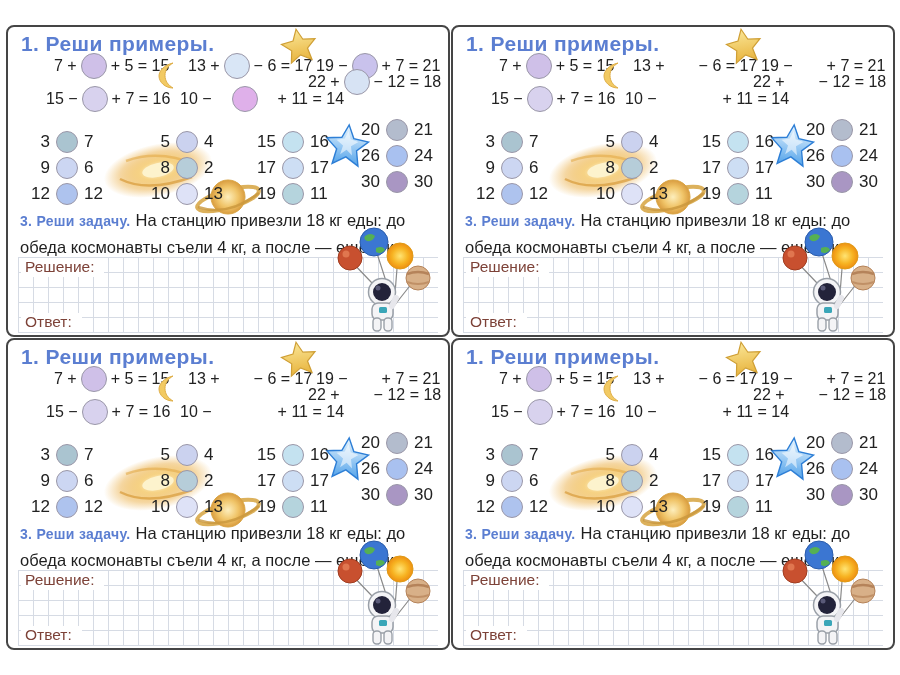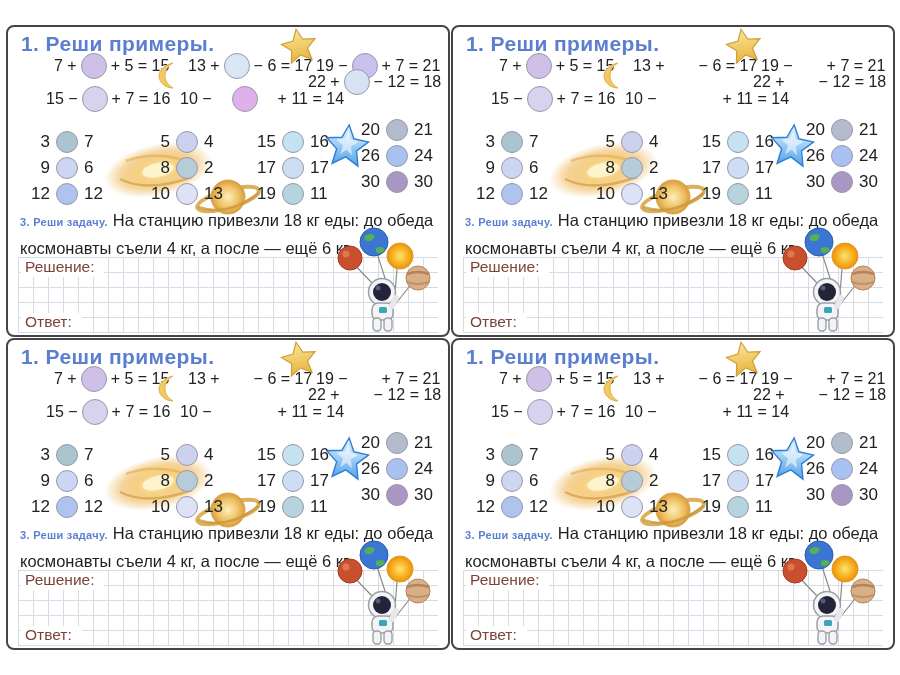--- a/index.html
+++ b/index.html
@@ -25,21 +25,21 @@
   
   .pairs-col{position:absolute;display:grid;grid-template-columns:auto 22px auto;
              column-gap:6px;row-gap:4px;align-items:center;font-size:17px;color:#222;z-index:2;}
   .pairs-col .pa{justify-self:end;min-width:20px;text-align:right;}
   .pair-circle{width:22px;height:22px;}
   .pc1{left:22px;top:104px;} .pc2{left:142px;top:104px;}
   .pc3{left:248px;top:104px;} .pc4{left:352px;top:92px;}
   
   .s3{position:absolute;left:12px;top:180px;width:424px;font-size:16.5px;
       line-height:26px;color:#1f1f1f;}
-  .s3 .s3-head{font-weight:bold;color:#5b7ed1;font-size:11px;letter-spacing:.3px;margin-right:5px;}
+  .s3 .s3-head{font-weight:bold;color:#5b7ed1;font-size:14px;letter-spacing:.3px;margin-right:5px;}
   
   .solution{position:absolute;left:10px;right:10px;top:230px;height:76px;
     background-image:linear-gradient(to right,#d6dbe4 1px,transparent 1px),
                      linear-gradient(to bottom,#d6dbe4 1px,transparent 1px);
     background-size:15px 15px;}
   .sol-label,.ans-label{position:absolute;left:3px;background:#fff;color:#7d4238;
     font-size:15.5px;padding:0 10px 1px 4px;z-index:2;}
   .sol-label{top:1px;} .ans-label{bottom:1px;}
   
   .deco{position:absolute;pointer-events:none;z-index:1;}

